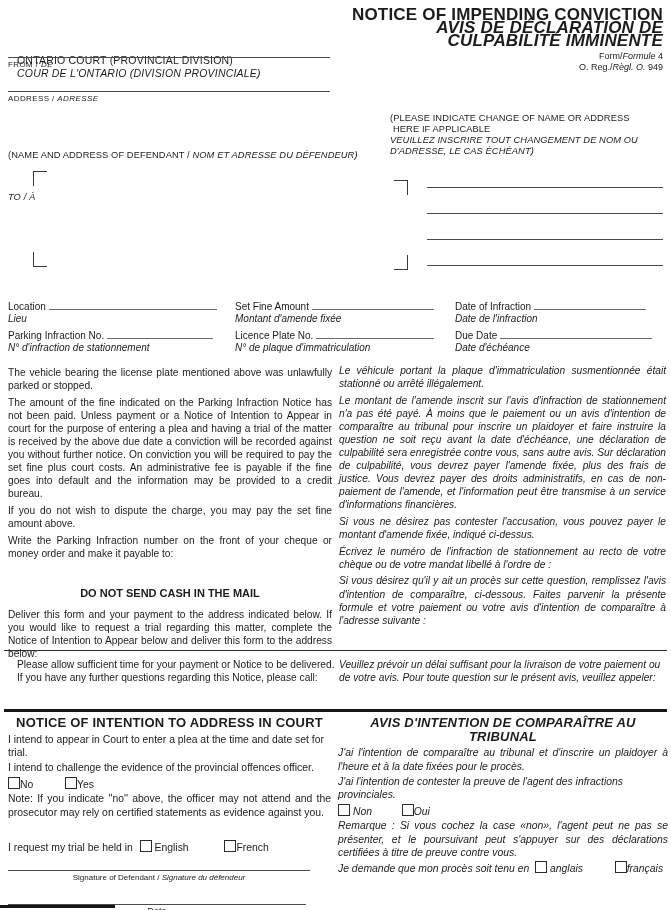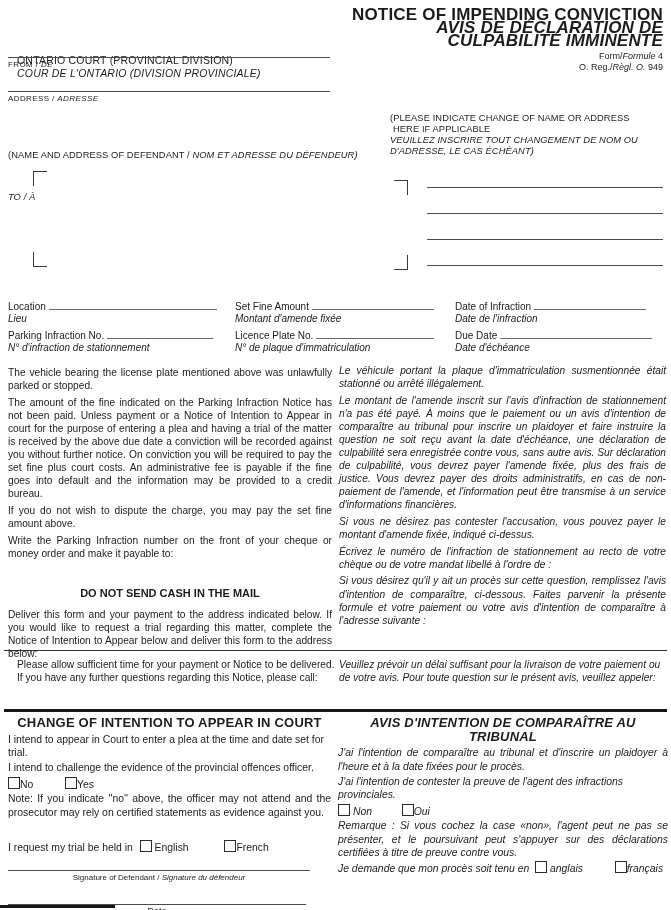--- a/index.html
+++ b/index.html
@@ -118,21 +118,21 @@
   </div>
 
   <div class="rule" style="left:4px;top:650px;width:663px;height:1.3px;"></div>
 
   <div class="abs bodycol" style="left:17px;top:658px;width:324px;text-align:left;">Please allow sufficient time for your payment or Notice to be delivered. If you have any further questions regarding this Notice, please call:</div>
   <div class="abs bodycol it" style="left:339px;top:658px;width:328px;text-align:left;">Veuillez prévoir un délai suffisant pour la livraison de votre paiement ou de votre avis. Pour toute question sur le présent avis, veuillez appeler:</div>
 
   <div class="rule" style="left:4px;top:709px;width:663px;height:3px;background:#161616;"></div>
 
   <div class="abs bl" style="left:8px;top:714px;width:323px;">
-    <div class="sect">CHANGE OF INTENTION TO APPEAR IN COURT</div>
+    <div class="sect">NOTICE OF INTENTION TO ADDRESS IN COURT</div>
     <p>I intend to appear in Court to enter a plea at the time and date set for trial.</p>
     <p>I intend to challenge the evidence of the provincial offences officer.</p>
     <p style="margin:2px 0 1px 0;">
       <span class="cb"></span><span>No</span>
       <span style="display:inline-block;width:26px;"></span>
       <span class="cb"></span><span>Yes</span>
     </p>
     <p style="text-align:justify;">Note: If you indicate ''no'' above, the officer may not attend and the prosecutor may rely on certified statements as evidence against you.</p>
     <p style="margin-top:21px;">
       <span>I request my trial be held in</span>

